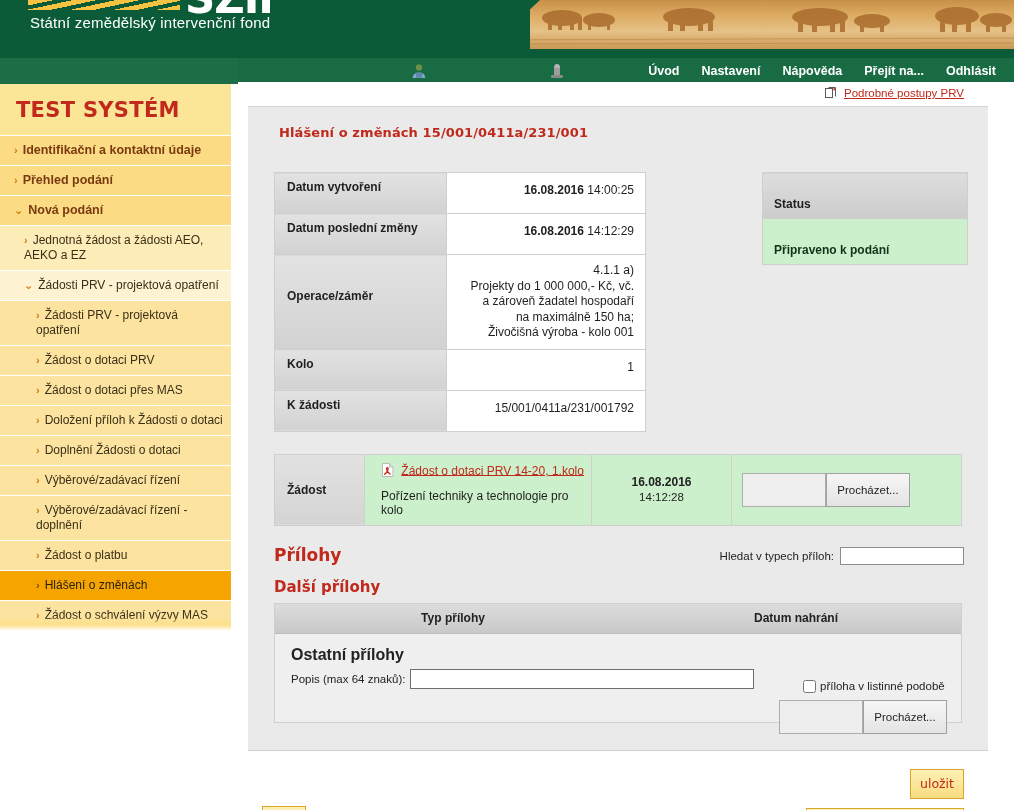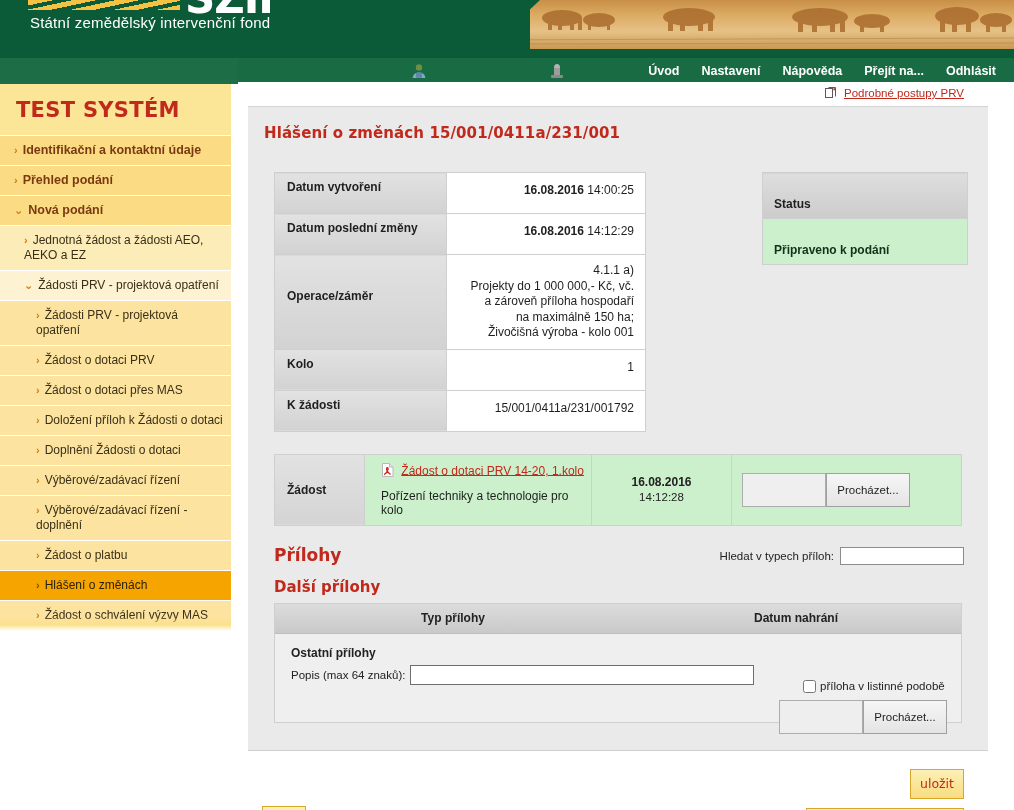--- a/index.html
+++ b/index.html
@@ -223,22 +223,22 @@
     height: 52px;
     background: #eaeaea;
     border-top: 1px solid #d4d4d4;
     display: flex;
     align-items: center;
   }
   .page-title {
     color: #c0291b;
     font-family: "DejaVu Sans", sans-serif;
     font-weight: bold;
-    font-size: 15px;
-    padding-left: 16px;
+    font-size: 13px;
+    padding-left: 31px;
     letter-spacing: .1px;
   }
 
   .content-body {
     width: 740px;
     background: #eaeaea;
     padding: 14px 24px 16px 26px;
   }
 
   
@@ -405,21 +405,21 @@
     font-size: 12px;
   }
   .th-typ { width: 356px; text-align: center; }
   .th-datum { width: 330px; text-align: center; }
   .attach-body {
     background: #efefef;
     padding: 12px 14px 14px 16px;
     min-height: 88px;
     position: relative;
   }
-  .ost-title { font-weight: bold; font-size: 12px; margin-bottom: 5px; }
+  .ost-title { font-weight: bold; font-size: 16px; margin-bottom: 5px; }
   .popis-row {
     display: flex;
     align-items: center;
     gap: 5px;
     font-size: 11.5px;
   }
   .popis-row input {
     width: 344px; height: 20px;
     border: 1px solid #6e6e6e;
     background: #ffffff;
@@ -655,21 +655,21 @@
                 </tr>
                 <tr>
                   <td class="lbl">Datum poslední změny</td>
                   <td class="val"><span class="b">16.08.2016</span> <span>14:12:29</span></td>
                 </tr>
                 <tr>
                   <td class="lbl">Operace/záměr</td>
                   <td class="val multiline">
                     <div>4.1.1 a)</div>
                     <div>Projekty do 1 000 000,- Kč, vč.</div>
-                    <div>a zároveň příloha hospodaří</div>
+                    <div>a zároveň žadatel hospodaří</div>
                     <div>na maximálně 150 ha;</div>
                     <div>Živočišná výroba - kolo 001</div>
                   </td>
                 </tr>
                 <tr>
                   <td class="lbl">Kolo</td>
                   <td class="val"><span>1</span></td>
                 </tr>
                 <tr>
                   <td class="lbl">K žádosti</td>

